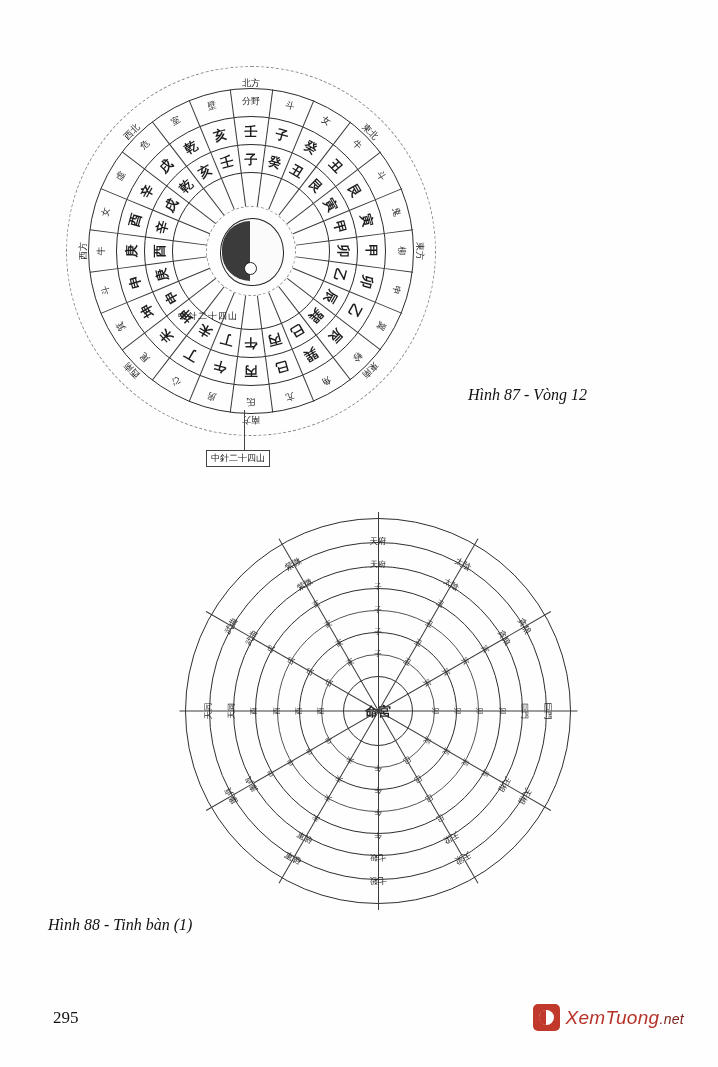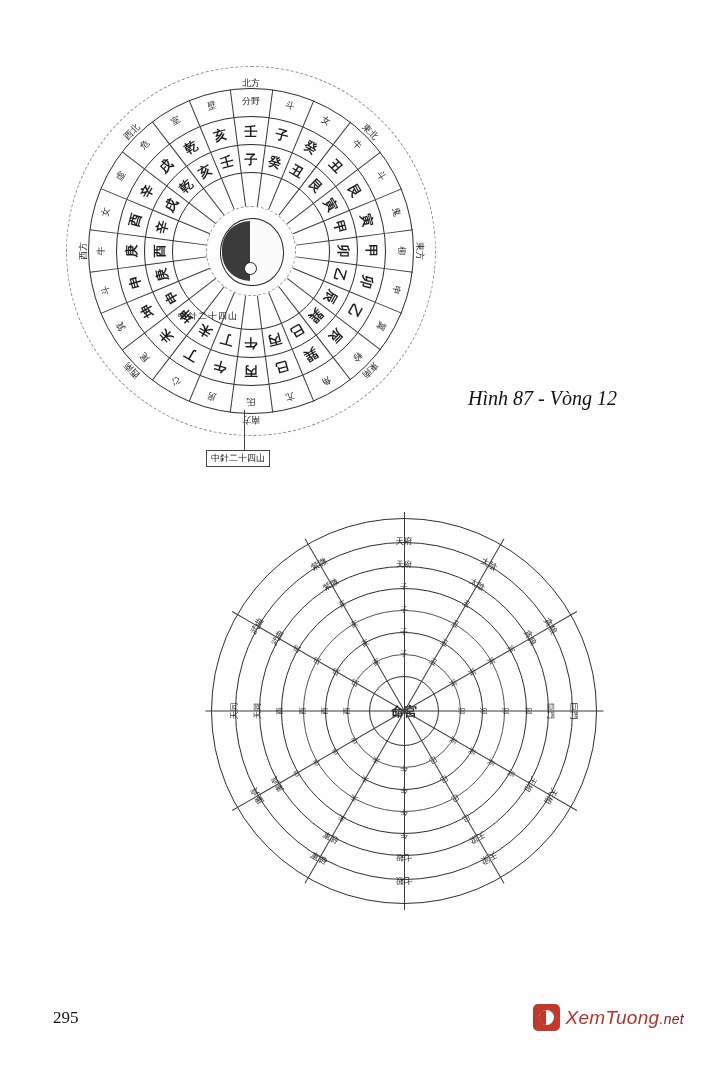--- a/index.html
+++ b/index.html
@@ -154,39 +154,39 @@
     top: 352px;
     width: 1px;
     height: 40px;
     background: #444;
   }
 
   .caption {
     position: absolute;
     font-family: "Liberation Serif", serif;
     font-style: italic;
-    font-size: 20px;
+    font-size: 16px;
     color: #111;
     line-height: 1.5;
   }
   .cap87 {
     left: 468px;
     top: 383px;
     width: 200px;
   }
   .cap88 {
     left: 48px;
     top: 913px;
     width: 300px;
   }
 
   
   .fig88-wrap {
     position: absolute;
-    left: 211px;
+    left: 185px;
     top: 518px;
     width: 400px;
     height: 400px;
   }
   .star {
     position: absolute;
     left: 0; top: 0;
     width: 386px; height: 386px;
   }
   .sring {
@@ -611,20 +611,21 @@
         <div class="sglyph sg-c" style="left: 221.5px; top: 242.363px; transform: translate(-50%, -50%) rotate(150deg);">巳</div>
         <div class="sglyph sg-c" style="left: 193px; top: 250px; transform: translate(-50%, -50%) rotate(180deg);">午</div>
         <div class="sglyph sg-c" style="left: 164.5px; top: 242.363px; transform: translate(-50%, -50%) rotate(210deg);">未</div>
         <div class="sglyph sg-c" style="left: 143.637px; top: 221.5px; transform: translate(-50%, -50%) rotate(240deg);">申</div>
         <div class="sglyph sg-c" style="left: 136px; top: 193px; transform: translate(-50%, -50%) rotate(270deg);">酉</div>
         <div class="sglyph sg-c" style="left: 143.637px; top: 164.5px; transform: translate(-50%, -50%) rotate(300deg);">戌</div>
         <div class="sglyph sg-c" style="left: 164.5px; top: 143.637px; transform: translate(-50%, -50%) rotate(330deg);">亥</div>
       </div>
   </div>
 
+  <div class="caption cap88">Hình 88 - Tinh bàn (1)</div>
 
   <div class="page-number">295</div>
 
   <div class="watermark">
     <div class="wm-badge"></div>
     <div class="wm-text">
       <span>XemTuong</span><span class="dom">.net</span>
     </div>
   </div>
 

